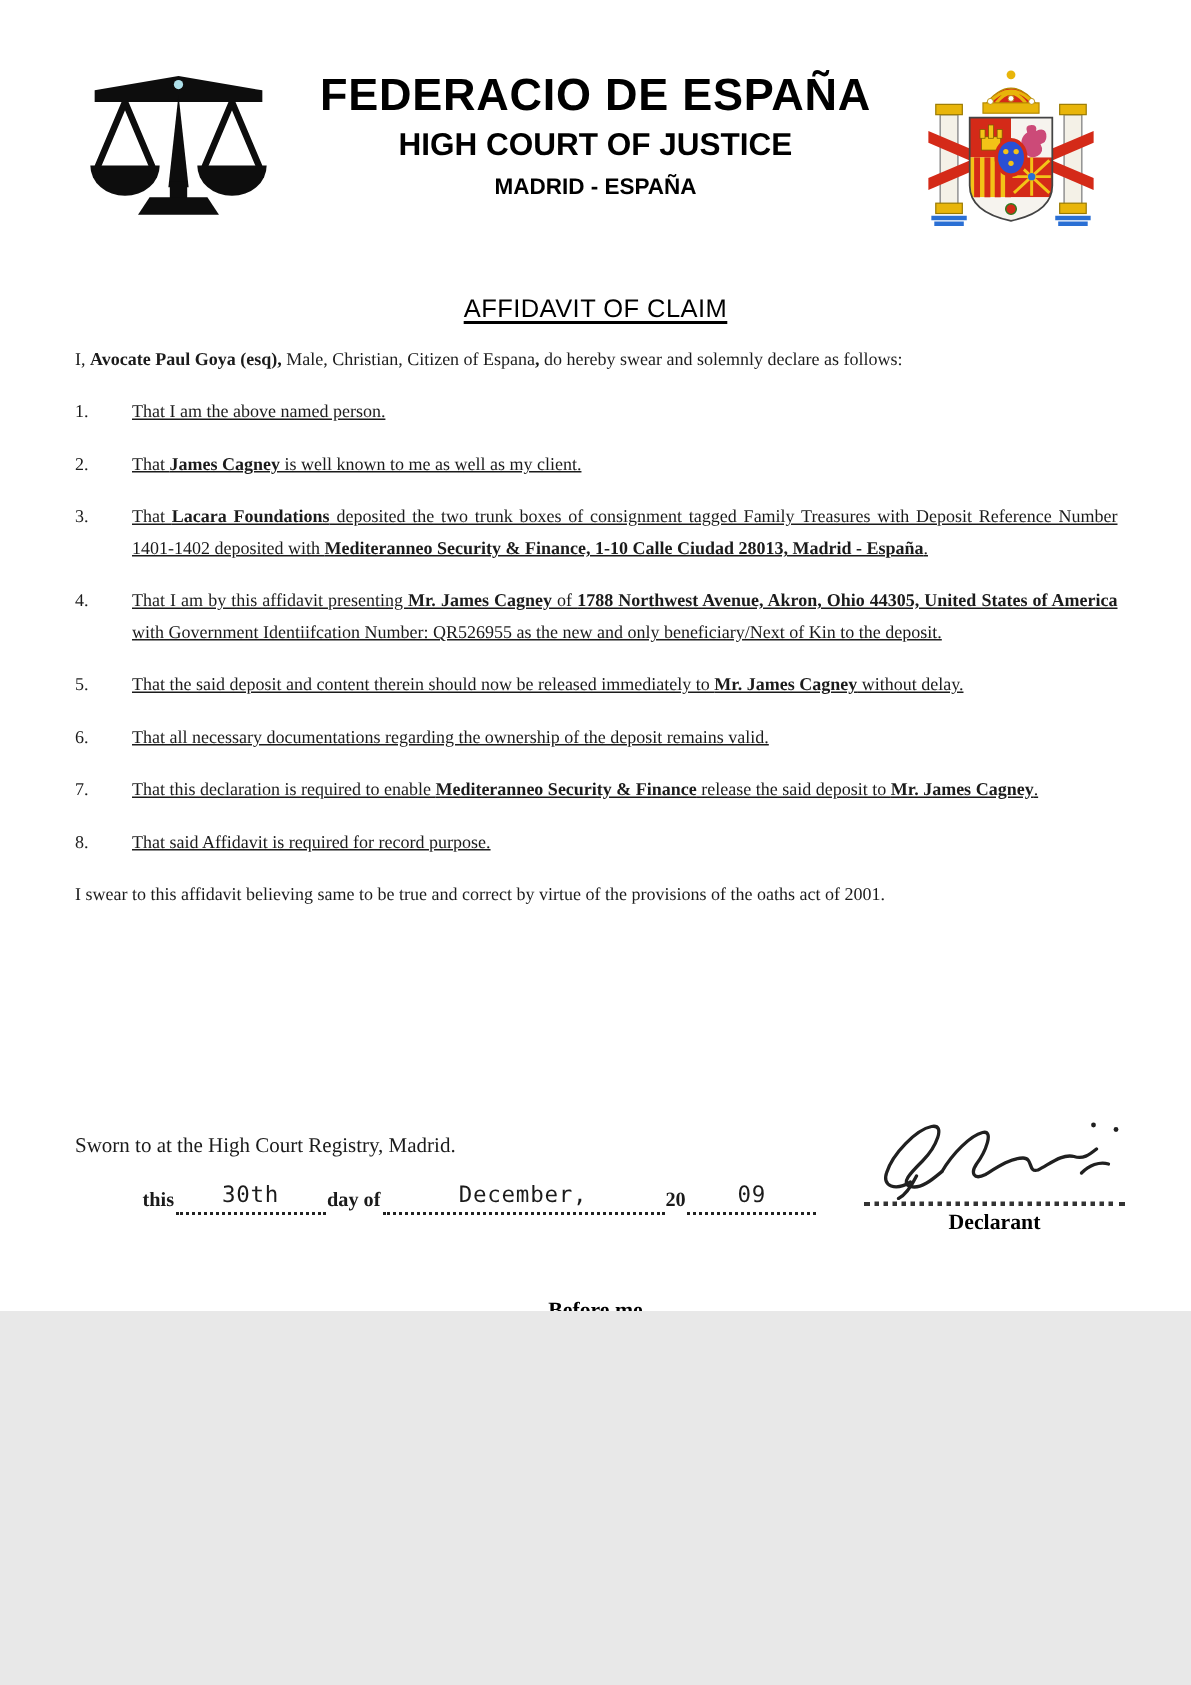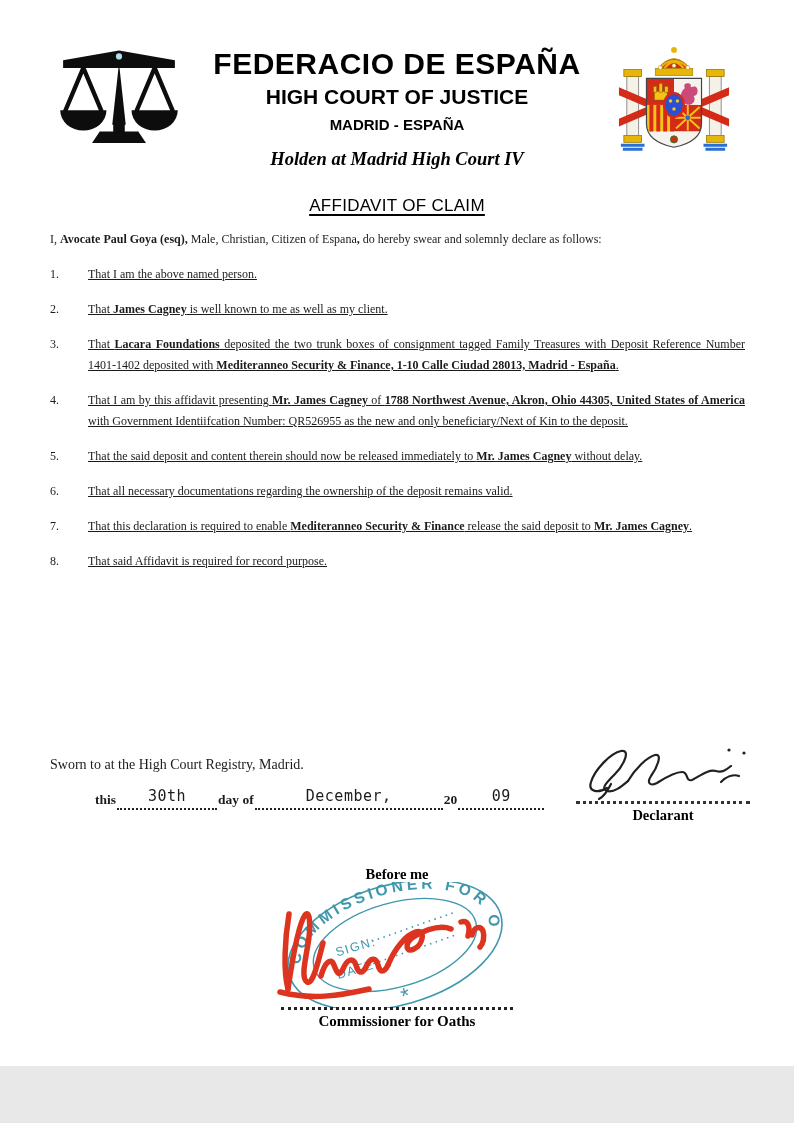--- a/index.html
+++ b/index.html
@@ -1,16 +1,16 @@
 <!DOCTYPE html>
 <html><head>
 <meta charset="utf-8">
 <style>
   html,body{margin:0;padding:0;background:#e8e8e8;}
-  .page{position:relative;width:794px;height:1066px;background:#ffffff;margin:0 auto;
+  .page{position:relative;width:794px;height:874px;background:#ffffff;margin:0 auto;
         font-family:"Liberation Serif",serif;color:#1b1b1b;overflow:hidden;}
 
   
   .scales{position:absolute;left:55px;top:40px;width:128px;height:106px;}
   .coa{position:absolute;left:615px;top:44px;width:118px;height:118px;}
   .head-titles{position:absolute;left:0;right:0;top:48px;text-align:center;
                font-family:"Liberation Sans",sans-serif;color:#000;}
   .head-org{font-size:30px;font-weight:bold;letter-spacing:0.5px;line-height:32px;}
   .head-court{font-size:21px;font-weight:bold;line-height:25px;margin-top:4px;}
   .head-city{font-size:15px;font-weight:bold;line-height:18px;margin-top:7px;}
@@ -134,21 +134,20 @@
     <circle cx="56.5" cy="58" r="1.8" fill="#f3c317"></circle>
     <circle cx="63.5" cy="58" r="1.8" fill="#f3c317"></circle>
     <circle cx="60" cy="66" r="1.8" fill="#f3c317"></circle>
   </svg>
 
   <div class="head-titles">
     <div class="head-org">FEDERACIO DE ESPAÑA</div>
     <div class="head-court">HIGH COURT OF JUSTICE</div>
     <div class="head-city">MADRID - ESPAÑA</div>
   </div>
-  <div class="holden">Holden at Madrid High Court IV</div>
   <div class="doc-title"><span>AFFIDAVIT OF CLAIM</span></div>
 
   <div class="body">
     <p class="intro" style="margin:0"><span>I, </span><b>Avocate Paul Goya (esq),</b><span> Male, Christian, Citizen of Espana</span><b>,</b><span> do hereby swear and solemnly declare as follows:</span></p>
     <div id="list">
     <div class="item">
       <div class="num">1.</div>
       <div class="itext"><span>That I am the above named person.</span></div>
     </div>
 
@@ -180,20 +179,21 @@
     <div class="item">
       <div class="num">7.</div>
       <div class="itext"><span>That this declaration is required to enable </span><b>Mediteranneo Security &amp; Finance</b><span> release the said deposit to </span><b>Mr. James Cagney</b><span>.</span></div>
     </div>
 
     <div class="item">
       <div class="num">8.</div>
       <div class="itext"><span>That said Affidavit is required for record purpose.</span></div>
     </div>
   </div>
+    <p class="closing">I swear to this affidavit believing same to be true and correct by virtue of the provisions of the oaths act of 2001.</p>
   </div>
 
   <div class="sworn">Sworn to at the High Court Registry, Madrid.</div>
   <div class="dateline"><b>this</b><span class="dotfill w1"><span class="mono">30th</span></span><b>day of</b><span class="dotfill w2"><span class="mono">December,</span></span><b>20</b><span class="dotfill w3"><span class="mono">09</span></span></div>
 
   <div class="declarant">
     <svg width="172" height="58" viewBox="0 0 172 58">
       <g fill="none" stroke="#202020" stroke-width="2.2" stroke-linecap="round">
         <path d="M30,46 C20,52 11,49 14,40 C18,27 34,11 44,9 C54,7 47,23 38,32 C30,40 23,47 30,49 C37,51 45,44 51,39"></path>
         <path d="M51,39 C58,27 70,15 78,13 C86,11 80,26 74,34 C70,40 72,45 80,41 C88,36 97,30 105,30 C112,30 108,40 115,38 C123,34 131,27 139,29 C145,31 149,28 154,24"></path>

